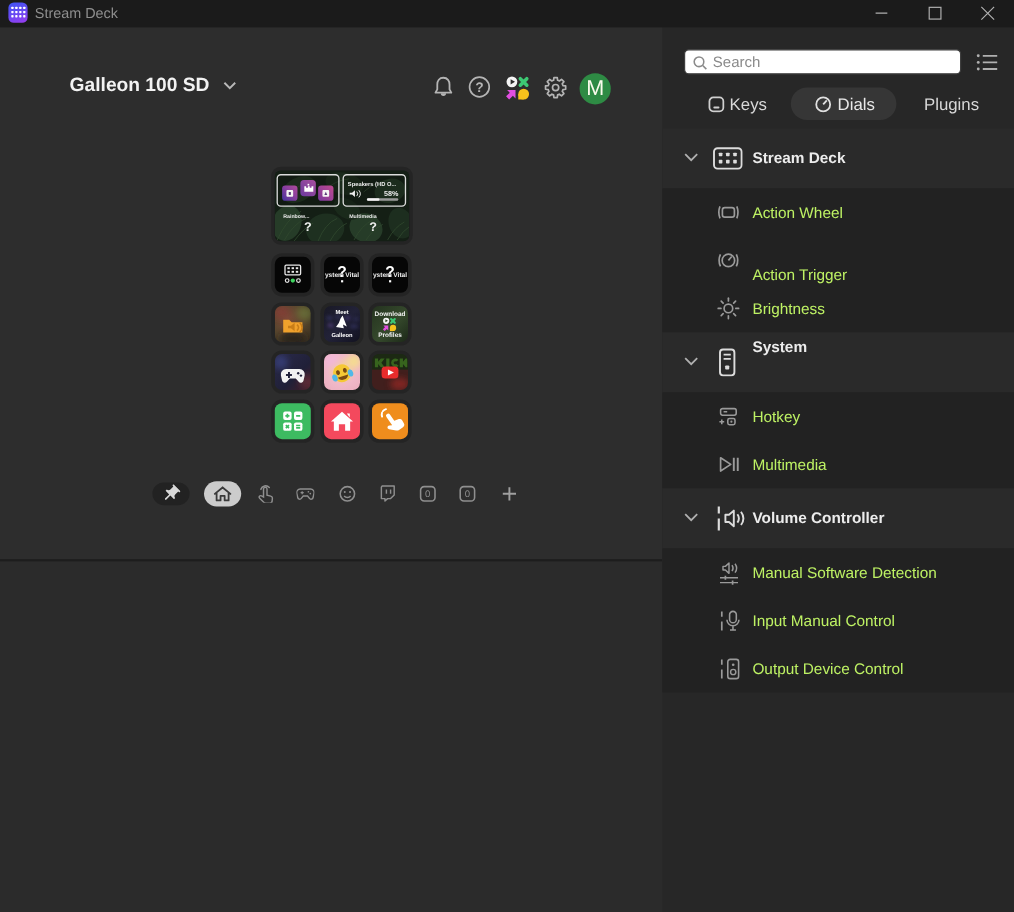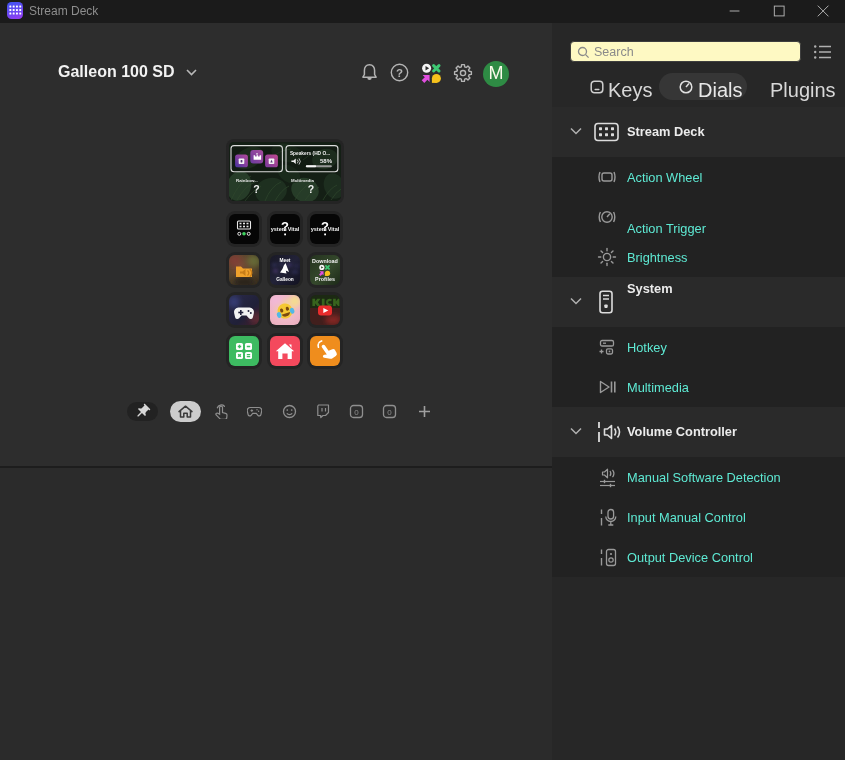--- a/index.html
+++ b/index.html
@@ -34,30 +34,30 @@
   
   #screen-outer { position:absolute; left:226px; top:116px; width:118px; height:65px; border-radius:8px; background:#242424; }
   #screen { position:absolute; left:3px; top:3px; width:112px; height:59px; border-radius:5px; overflow:hidden; background:#16201a; }
 
   
   #pagebar { position:absolute; left:0px; top:0px; width:552px; height:443px; }
 
   
   #rightpanel { position:absolute; left:552px; top:23px; width:293px; height:737px; background:#272727; }
   #searchbox { position:absolute; left:18px; top:18px; width:231px; height:21px; border-radius:4px;
-    background:#fef9c3; border:1px solid #3e3e3e; }
+    background:#ffffff; border:1px solid #3e3e3e; }
   #searchbox span { position:absolute; left:23px; top:3px; font-size:12.5px; color:#8a8a8a; }
-  .tabtxt { font-size:20px; color:#d8d8d8; }
+  .tabtxt { font-size:14px; color:#d8d8d8; }
   #dialspill { position:absolute; left:107px; top:50px; width:88px; height:27px; border-radius:14px; background:#363636; }
 
   .band { position:absolute; left:0; width:293px; }
   .band.light { background:#2a2a2a; }
   .band.dark  { background:#222222; }
   .ghdr { position:absolute; left:75px; font-size:12.8px; font-weight:bold; color:#ececec; }
-  .gitem { position:absolute; left:75px; font-size:12.8px; color:#5eead4; }
+  .gitem { position:absolute; left:75px; font-size:12.8px; color:#bef264; }
   .licon { position:absolute; }
 </style>
 </head>
 <body>
 <div id="app">
   <svg width="0" height="0" style="position:absolute">
       <defs>
     <filter id="blur1" x="-50%" y="-50%" width="200%" height="200%">
           <feGaussianBlur stdDeviation="1.5"></feGaussianBlur>
         </filter>

